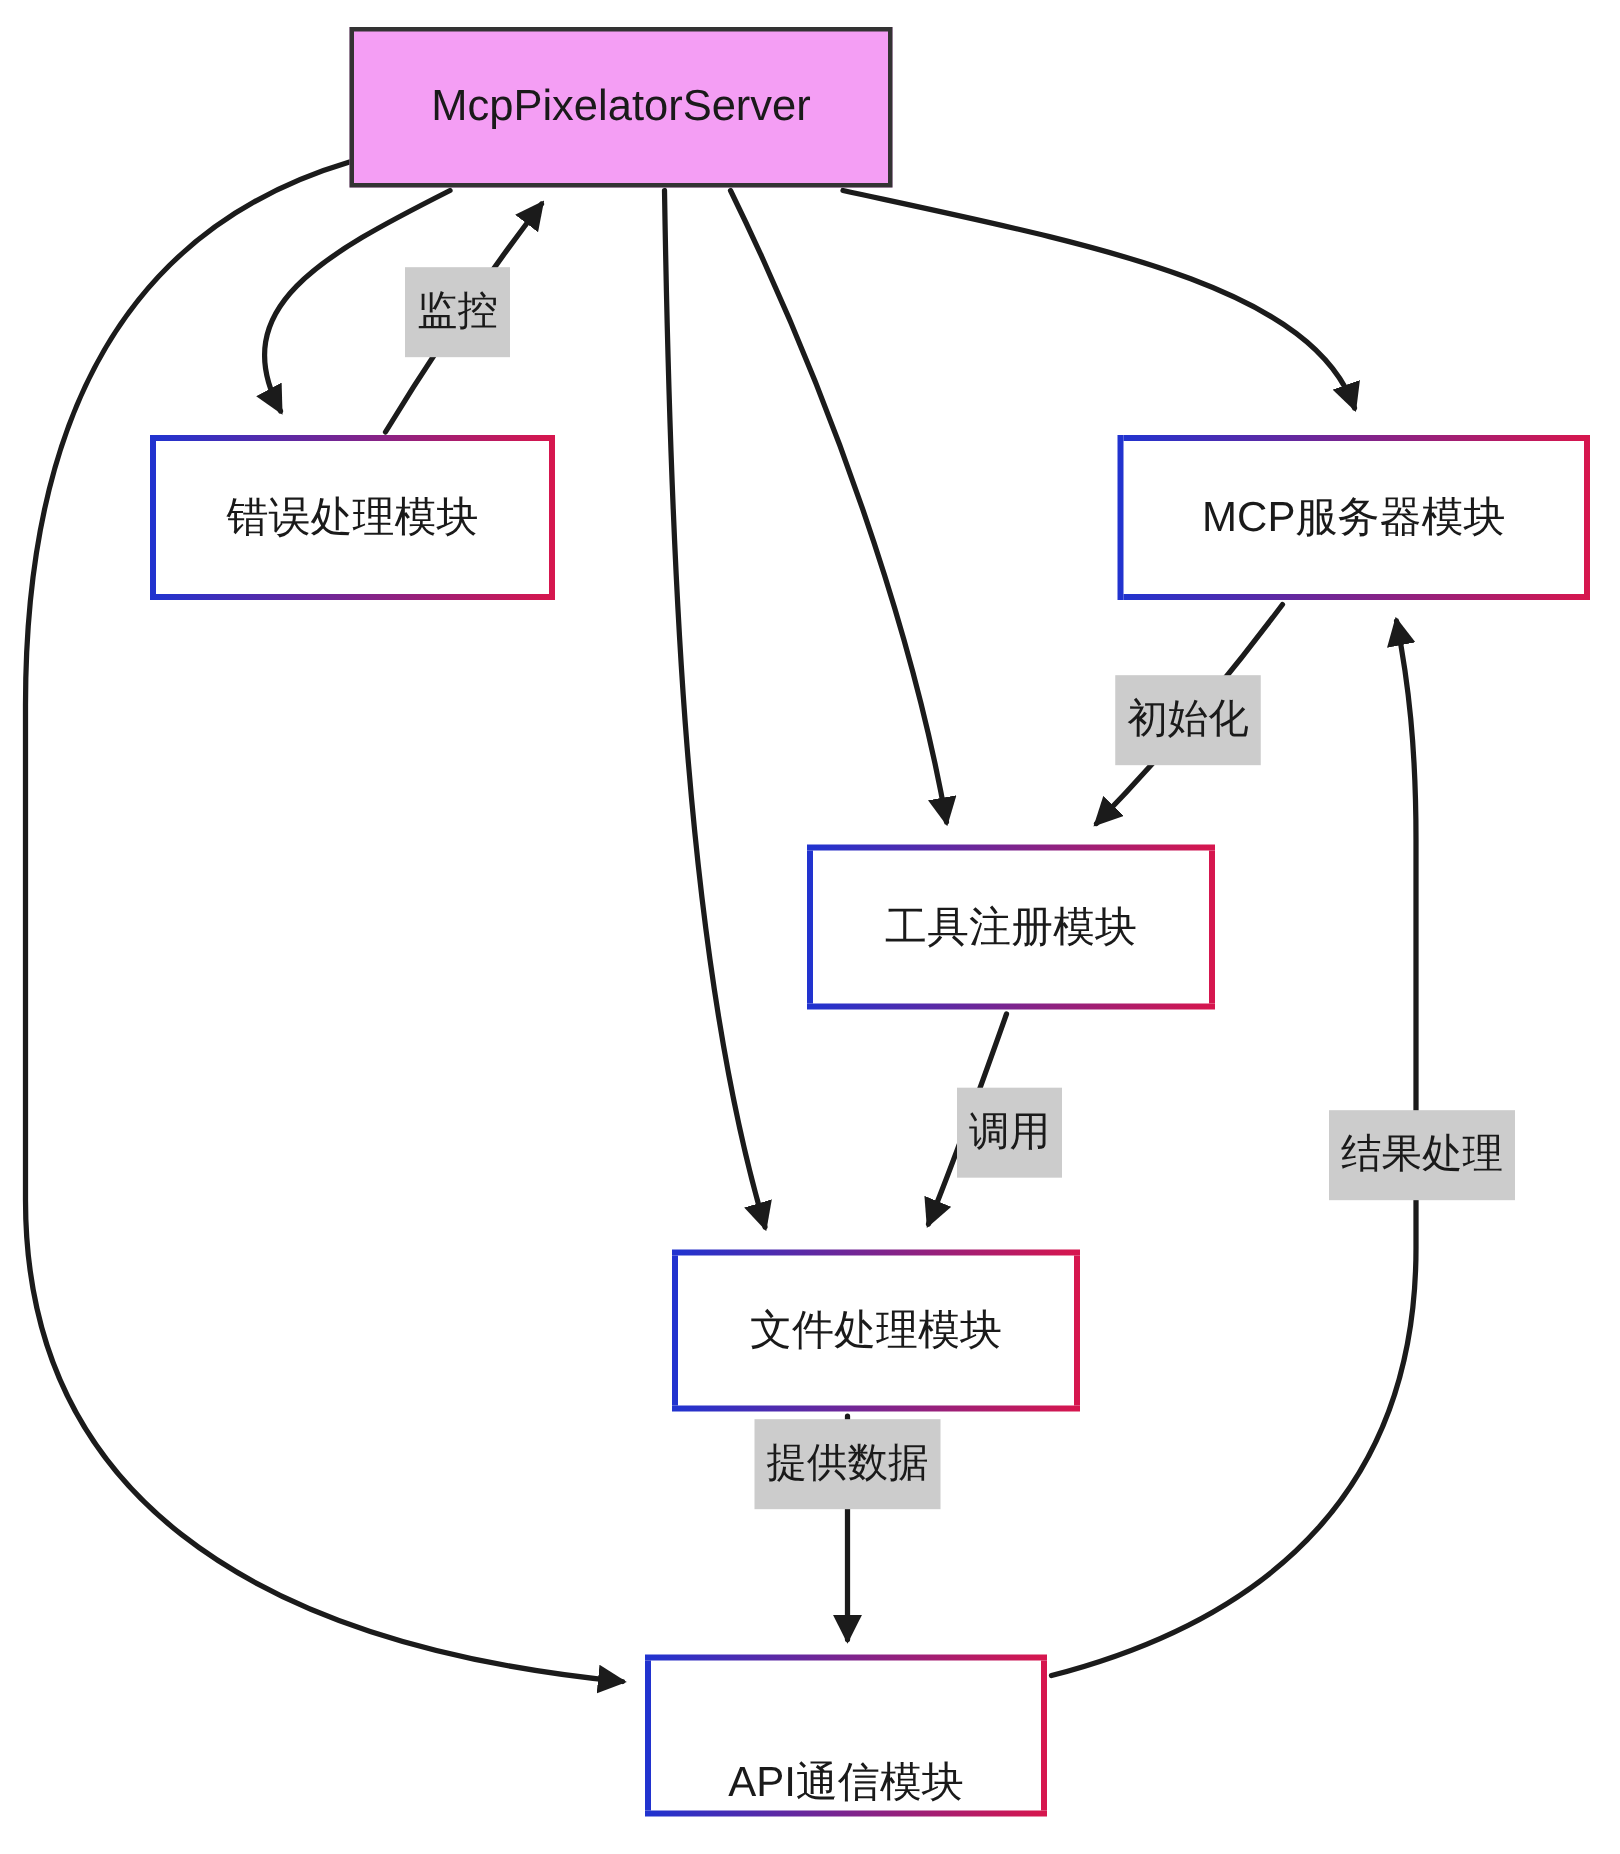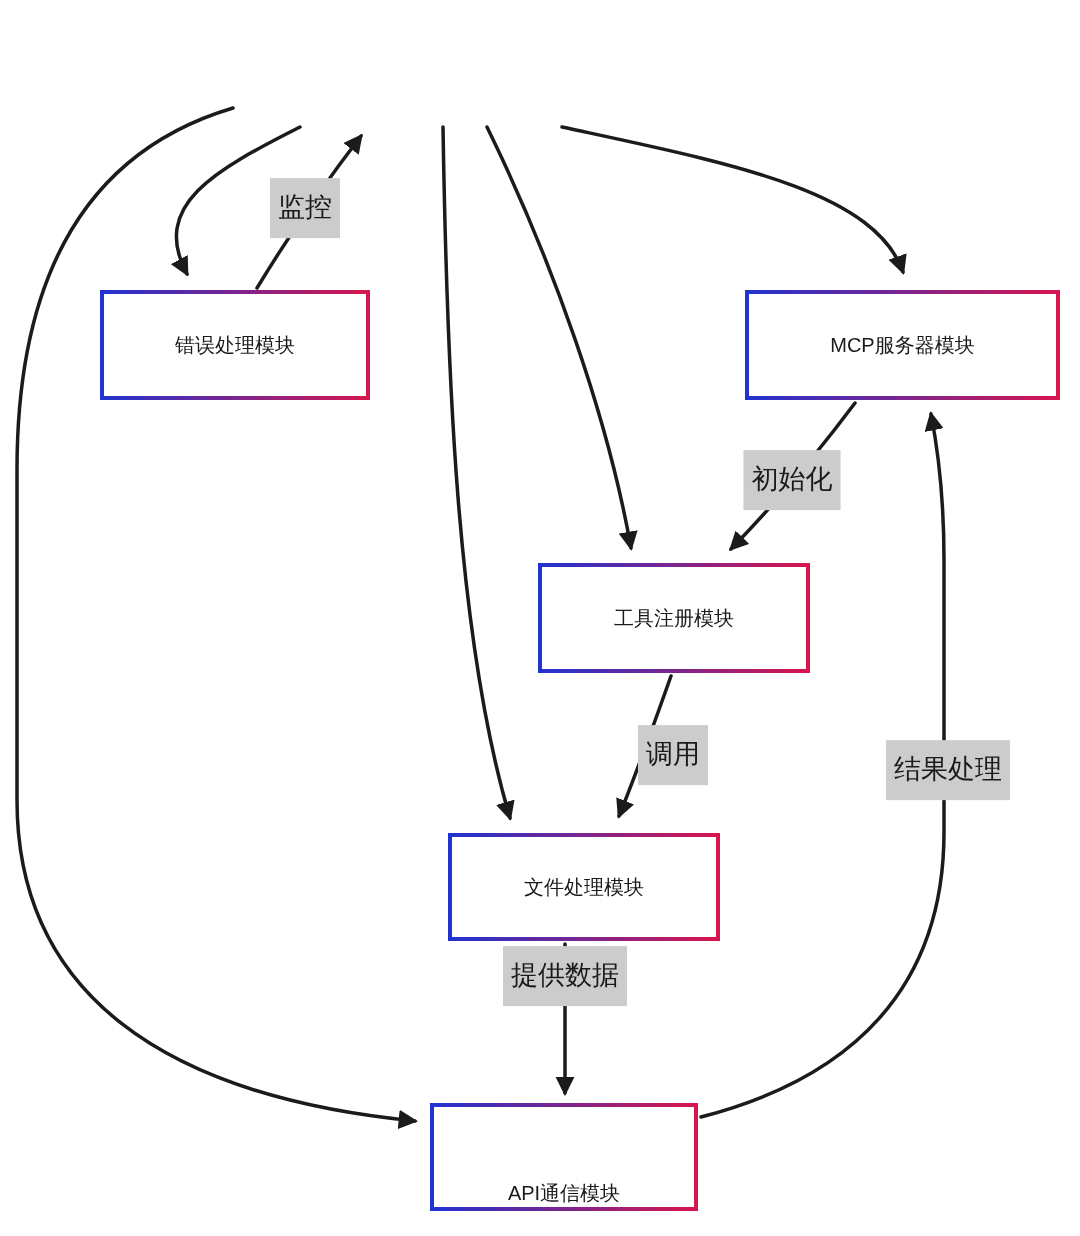--- a/index.html
+++ b/index.html
@@ -35,21 +35,21 @@
   .node {
     position: absolute;
     display: flex;
     align-items: center;
     justify-content: center;
     box-sizing: border-box;
     background: var(--module-fill, #ffffff);
     border: 4px solid;
     border-image: linear-gradient(90deg, var(--module-border-left, #2133cf), var(--module-border-right, #d6164e)) 1;
     color: var(--text-color, #1a1a1a);
-    font-size: 20px;
+    font-size: 28px;
     text-align: center;
     white-space: nowrap;
   }
   .node.server {
     background: var(--server-fill, #f49ef4);
     border: 3px solid var(--server-border, #333333);
     border-image: none;
     font-size: 29px;
   }
   #node-server { left: 233px; top: 18px;  width: 362px; height: 107px; }
@@ -92,20 +92,23 @@
     <path class="edge" d="M 562 127 C 728 163 874 190 903 272" marker-end="url(#arrow)"></path>
     <path class="edge" d="M 487 127 C 553 262 608 418 631 548" marker-end="url(#arrow)"></path>
     <path class="edge" d="M 443 127 C 447 375 457 640 510 818" marker-end="url(#arrow)"></path>
     <path class="edge" d="M 233 108 C 85 152 17 278 17 470 L 17 800 C 17 992 162 1096 415 1121" marker-end="url(#arrow)"></path>
     <path class="edge" d="M 855 403 C 816 455 772 507 731 549" marker-end="url(#arrow)"></path>
     <path class="edge" d="M 671 676 C 654 724 637 772 619 816" marker-end="url(#arrow)"></path>
     <path class="edge" d="M 565 944 L 565 1093" marker-end="url(#arrow)"></path>
     <path class="edge" d="M 701 1117 C 852 1078 944 988 944 832 L 944 560 C 944 498 939 455 931 414" marker-end="url(#arrow)"></path>
   </svg>
 
+  <div class="node server" id="node-server">
+    <span>McpPixelatorServer</span>
+  </div>
 
   <div class="node" id="node-error">
     <span>错误处理模块</span>
   </div>
 
   <div class="node" id="node-mcp">
     <span>MCP服务器模块</span>
   </div>
 
   <div class="node" id="node-tool">

